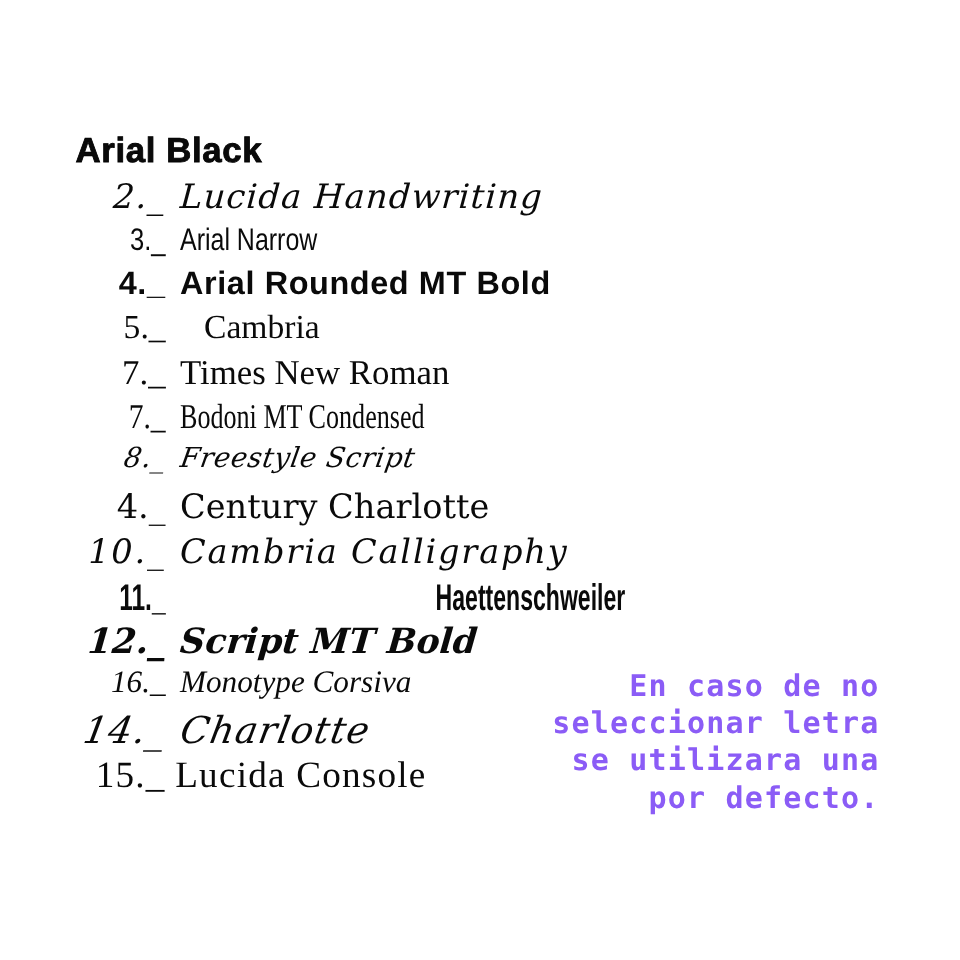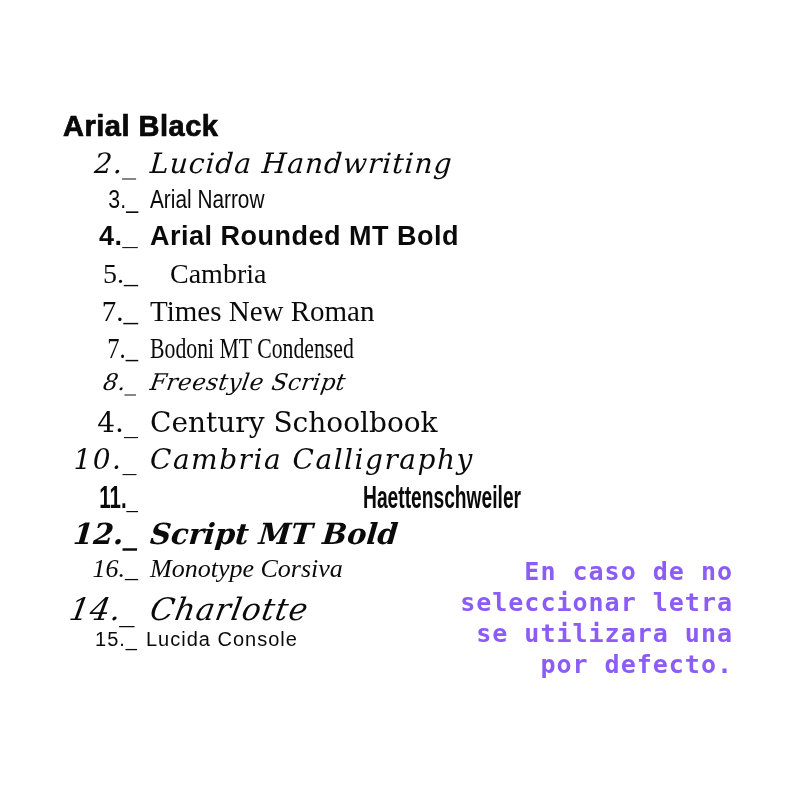--- a/index.html
+++ b/index.html
@@ -65,21 +65,21 @@
   .f11 .name { transform: scaleX(0.62); }
   
   .f12 { font-family: "DejaVu Serif", serif; font-style: italic; font-weight: bold; font-size: 29px; }
   .f12 .num, .f12 .name { transform: skewX(-5deg); }
   
   .f13 { font-family: "Liberation Serif", serif; font-style: italic; font-size: 26px; }
   
   .f14 { font-family: "DejaVu Serif", serif; font-style: italic; font-size: 31px; letter-spacing: 1px; }
   .f14 .num, .f14 .name { transform: skewX(-10deg); }
   
-  .f15 { font-family: Liberation Sans, sans-serif; font-size: 20px; letter-spacing: 1px; }
+  .f15 { font-family: Liberation Serif, serif; font-size: 31px; letter-spacing: 1px; }
   .f15 .name { margin-left: 8px; }
 
   .note {
     position: absolute;
     top: 556px;
     right: 67px;
     width: 300px;
     text-align: right;
     font-family: "DejaVu Sans Mono", monospace;
     font-weight: bold;
@@ -128,21 +128,21 @@
     <span class="name">Bodoni MT Condensed</span>
   </div>
 
   <div class="row f8">
     <span class="num">8._</span>
     <span class="name">Freestyle Script</span>
   </div>
 
   <div class="row f9">
     <span class="num">4._</span>
-    <span class="name">Century Schoolbook</span>
+    <span class="name">Century Charlotte</span>
   </div>
 
   <div class="row f10">
     <span class="num">10._</span>
     <span class="name">Cambria Calligraphy</span>
   </div>
 
   <div class="row f11">
     <span class="num">11._</span>
     <span class="name">Haettenschweiler</span>

